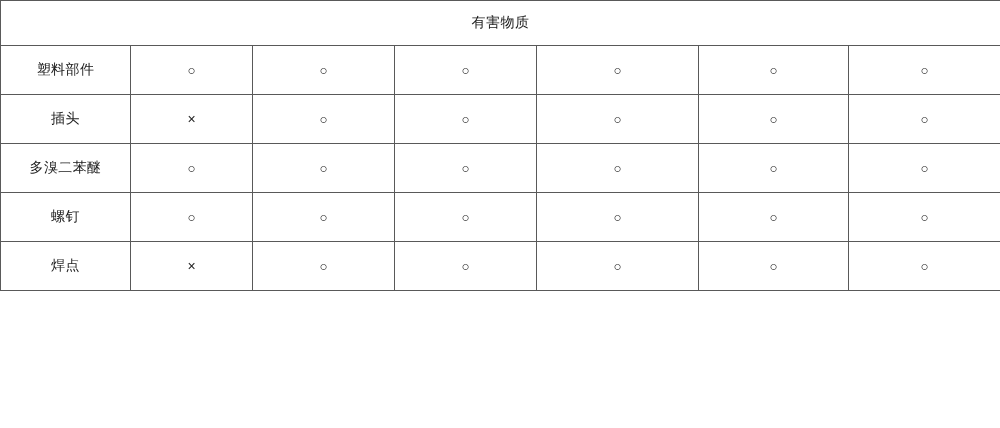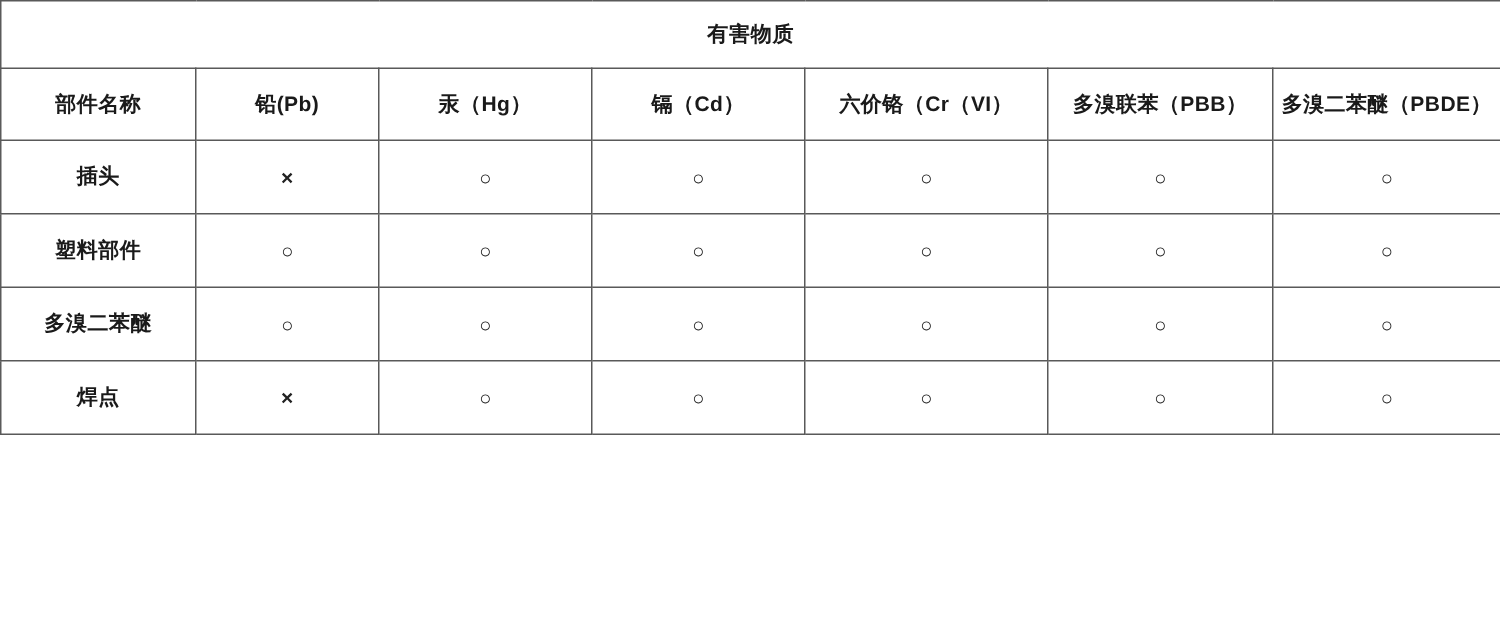--- a/index.html
+++ b/index.html
@@ -25,21 +25,21 @@
   table.hs-table {
     width: 1000px;
     border-collapse: collapse;
     table-layout: fixed;
   }
   table.hs-table th,
   table.hs-table td {
     border: 1px solid #595959;
     text-align: center;
     vertical-align: middle;
-    font-weight: bold;
+    font-weight: normal;
     font-size: 14px;
     color: #1a1a1a;
     padding: 0;
   }
   
   table.hs-table tr > *:first-child { border-left: 1px solid #5a5a5a; }
   table.hs-table tr > *:last-child  { border-right: 1px solid #5a5a5a; }
 
   .row-title td {
     height: 44px;
@@ -90,62 +90,62 @@
         <col class="c2">
         <col class="c3">
         <col class="c4">
         <col class="c5">
         <col class="c6">
     </colgroup>
     <tbody>
       <tr class="row-title">
         <td colspan="7">有害物质</td>
       </tr>
-      <tr class="row-head">
-        <th>部件名称</th>
-        <th>铅(Pb)</th>
-        <th>汞（Hg）</th>
-        <th>镉（Cd）</th>
-        <th>六价铬（Cr（VI）</th>
-        <th>多溴联苯（PBB）</th>
-        <th>多溴二苯醚（PBDE）</th>
-      </tr>
 
 
       <tr class="row-body">
-        <td class="cell-part">插头</td>
-        <td><span class="mark cross">×</span></td>
+        <td class="cell-part">塑料部件</td>
+        <td><span class="mark circle">○</span></td>
         <td><span class="mark circle">○</span></td>
         <td><span class="mark circle">○</span></td>
         <td><span class="mark circle">○</span></td>
         <td><span class="mark circle">○</span></td>
         <td><span class="mark circle">○</span></td>
       </tr>
 
       <tr class="row-body">
-        <td class="cell-part">塑料部件</td>
-        <td><span class="mark circle">○</span></td>
+        <td class="cell-part">插头</td>
+        <td><span class="mark cross">×</span></td>
         <td><span class="mark circle">○</span></td>
         <td><span class="mark circle">○</span></td>
         <td><span class="mark circle">○</span></td>
         <td><span class="mark circle">○</span></td>
         <td><span class="mark circle">○</span></td>
       </tr>
 
       <tr class="row-body">
         <td class="cell-part">多溴二苯醚</td>
         <td><span class="mark circle">○</span></td>
         <td><span class="mark circle">○</span></td>
         <td><span class="mark circle">○</span></td>
         <td><span class="mark circle">○</span></td>
         <td><span class="mark circle">○</span></td>
         <td><span class="mark circle">○</span></td>
       </tr>
 
 
+      <tr class="row-body">
+        <td class="cell-part">螺钉</td>
+        <td><span class="mark circle">○</span></td>
+        <td><span class="mark circle">○</span></td>
+        <td><span class="mark circle">○</span></td>
+        <td><span class="mark circle">○</span></td>
+        <td><span class="mark circle">○</span></td>
+        <td><span class="mark circle">○</span></td>
+      </tr>
 
       <tr class="row-body">
         <td class="cell-part">焊点</td>
         <td><span class="mark cross">×</span></td>
         <td><span class="mark circle">○</span></td>
         <td><span class="mark circle">○</span></td>
         <td><span class="mark circle">○</span></td>
         <td><span class="mark circle">○</span></td>
         <td><span class="mark circle">○</span></td>
       </tr>

